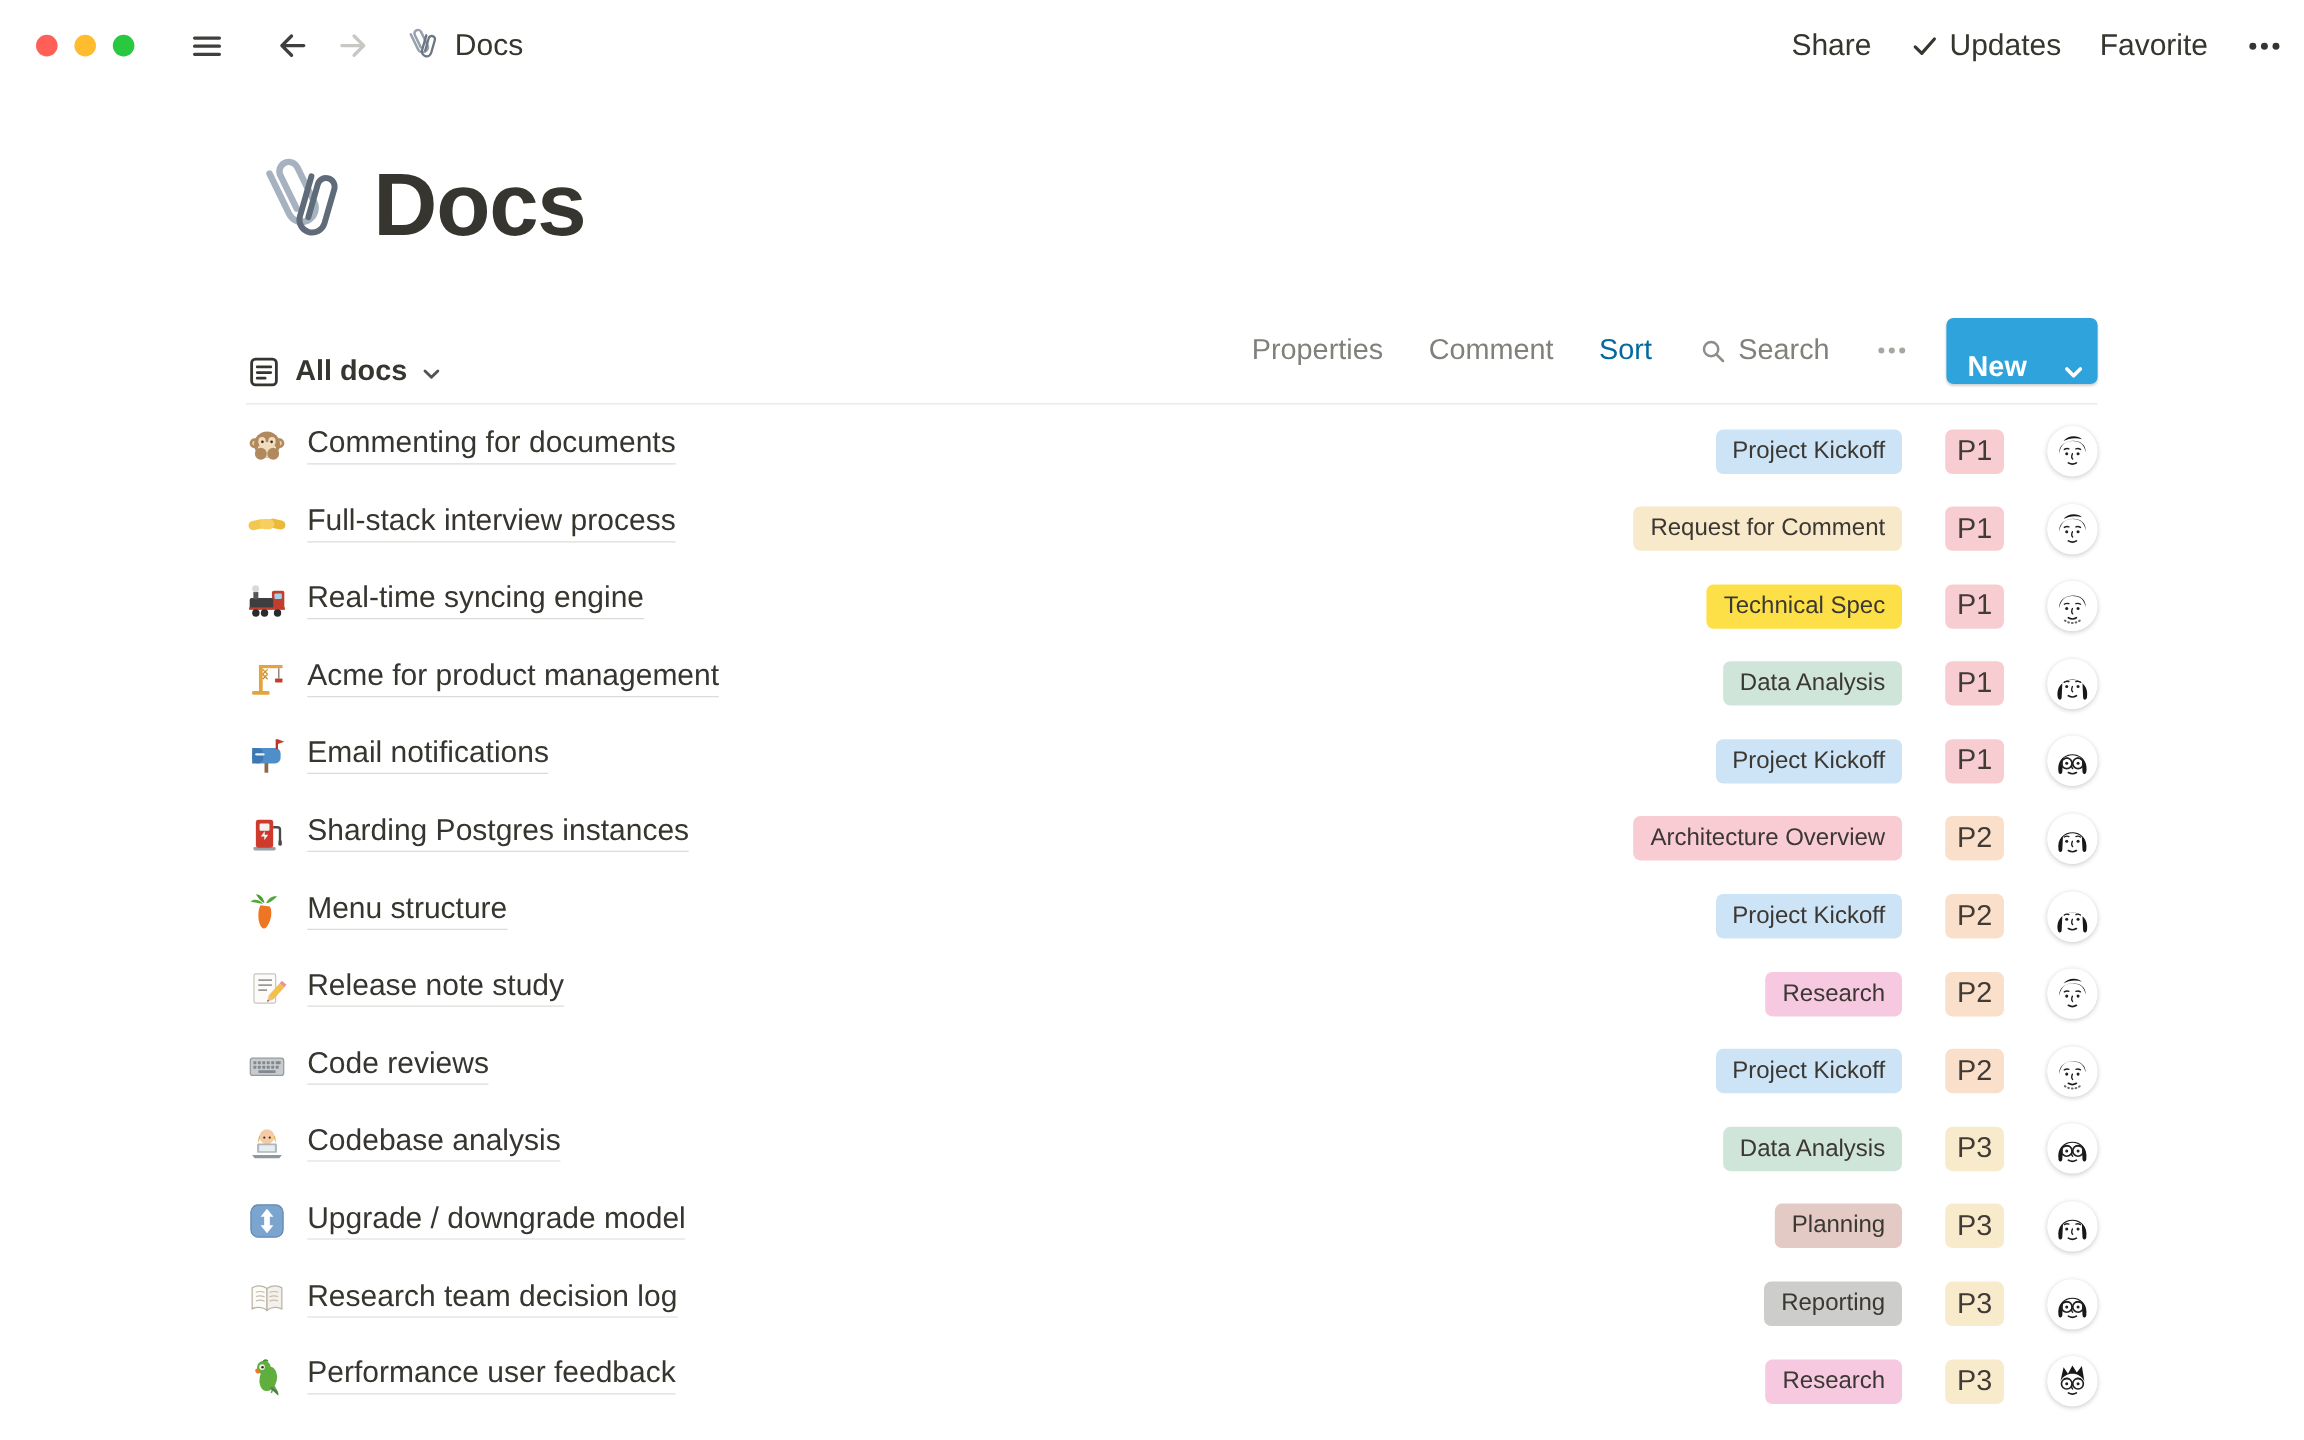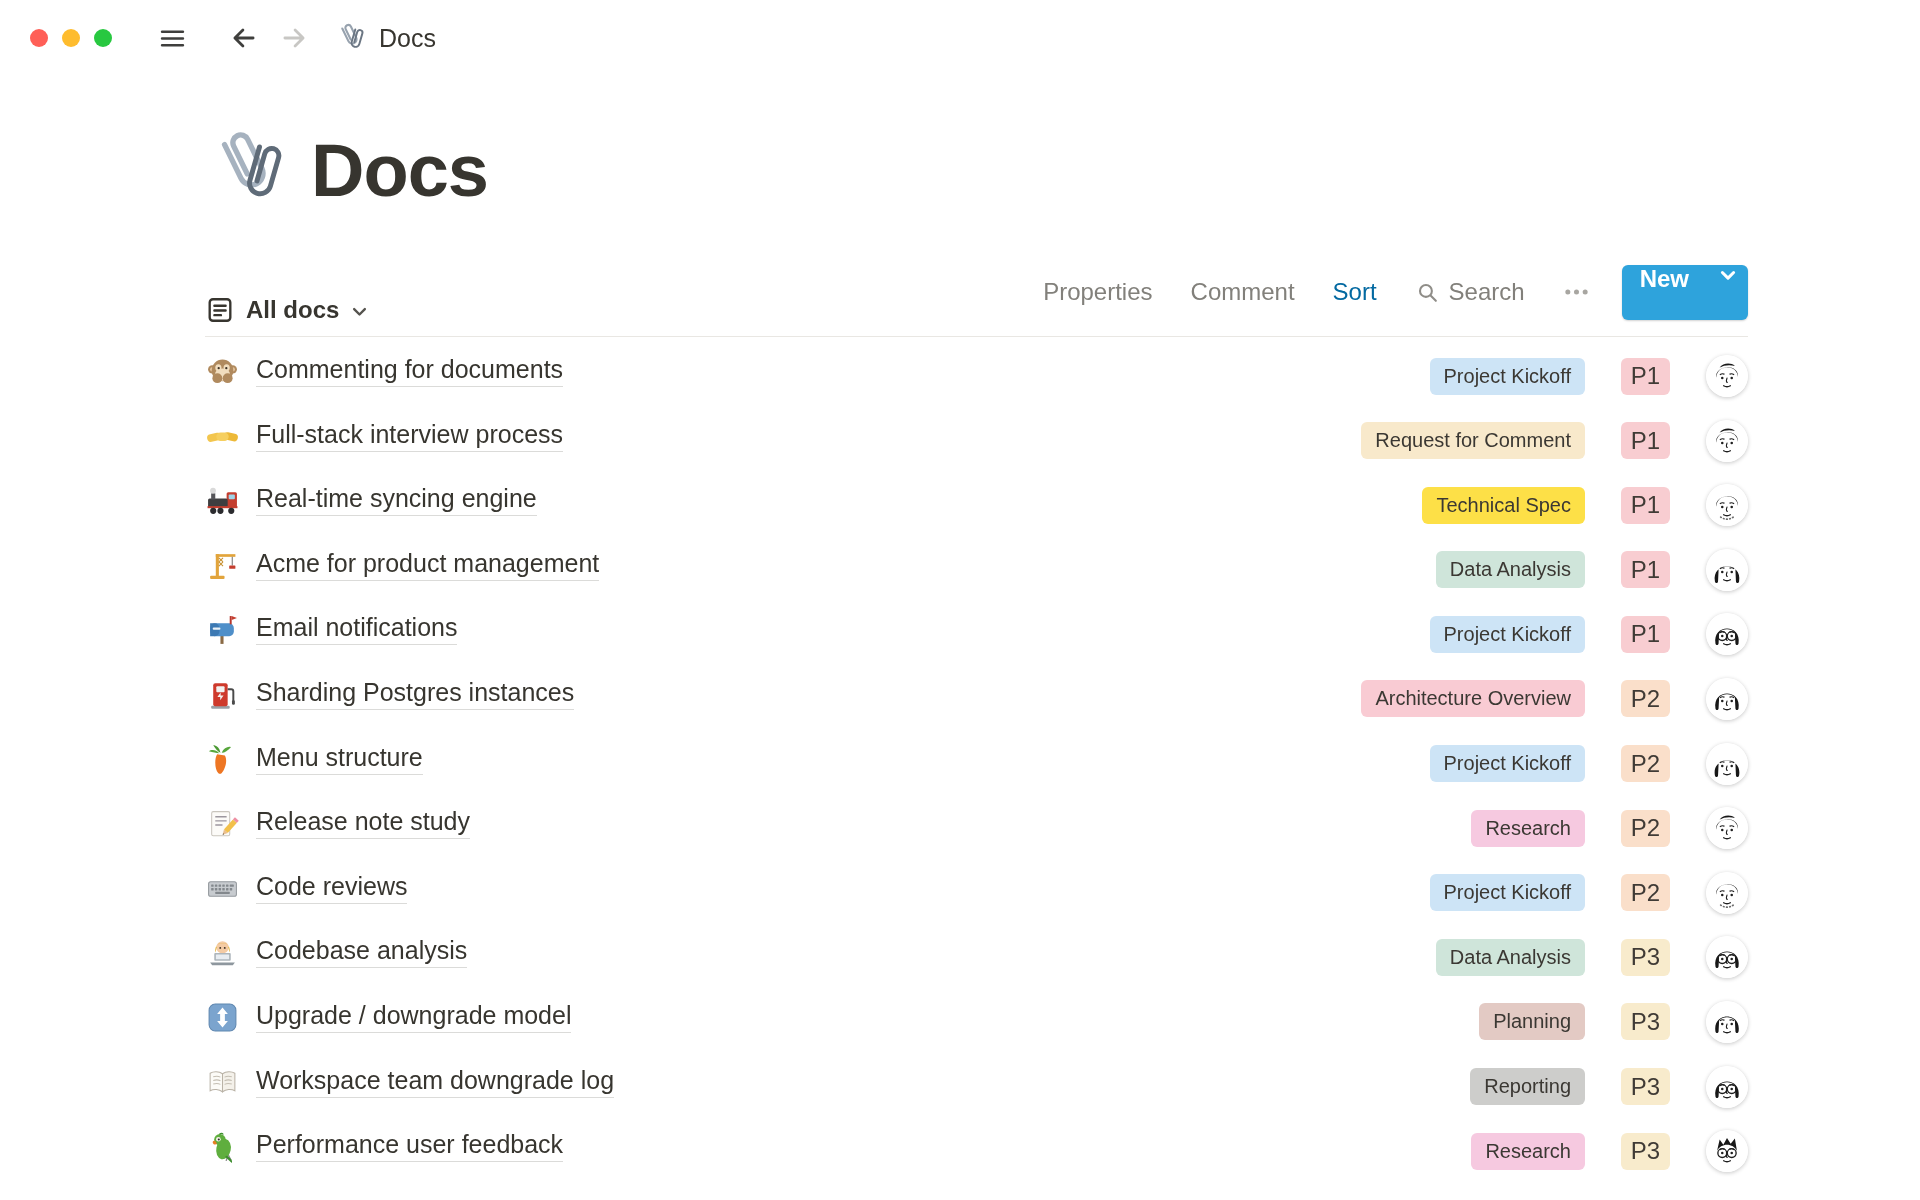--- a/index.html
+++ b/index.html
@@ -31,21 +31,21 @@
   
   .toolbar { display:flex; align-items:center; margin-top:52px; height:48px; }
   .view-btn { display:flex; align-items:center; gap:11px; cursor:pointer;margin-top:35px; }
   .view-label { font-size:24px; font-weight:700; }
   .view-chevron { color:#55534E; margin-top:3px; }
   .toolbar-right { margin-left:auto; display:flex; align-items:center; gap:38px; }
   .tool-link { font-size:24px; color:#82807B; cursor:pointer; }
   .tool-link.active { color:#0369a1; }
   .search-group { display:flex; align-items:center; gap:9px; cursor:pointer; }
   .toolbar-dots { color:#A8A6A1; }
-  .new-btn { display:flex; align-items:flex-start; background:#2EA3DC; border-radius:6px;
+  .new-btn { display:flex; align-items:flex-end; background:#2EA3DC; border-radius:6px;
              height:55px; margin-left:-6px; box-shadow:0 1px 2px rgba(0,0,0,0.18); cursor:pointer; }
   .new-btn-main { display:flex; align-items:center; padding:0 18px; color:#fff;
                   font-size:24px; font-weight:700; }
   .new-btn-divider { width:1px; background:rgba(255,255,255,0.35); margin:6px 0; }
   .new-btn-chevron { width:40px; display:flex; align-items:center; justify-content:center; color:#fff; }
 
   .list-divider { height:1px; background:#E9E7E3; margin-top:20px; }
 
   
   .rows { padding-top:18px; }
@@ -88,20 +88,39 @@
       </svg>
   </div>
   <div class="tb-icon tb-clip">
     <svg width="32" height="34" viewBox="0 0 32 34" fill="none" stroke-linecap="round">
       <path transform="rotate(-26 13 17)" d="M12 6v14a4.3 4.3 0 0 0 8.6 0V8a2.9 2.9 0 0 0-5.8 0v11.5" stroke="#97A2AE" stroke-width="2.1"></path>
       <path transform="translate(6 3) rotate(16 13 17) scale(0.92)" d="M12 6v14a4.3 4.3 0 0 0 8.6 0V8a2.9 2.9 0 0 0-5.8 0v11.5" stroke="#6B7683" stroke-width="2.1"></path>
     </svg>
   </div>
   <div class="tb-title">Docs</div>
 
+  <div class="tb-right">
+    <span class="tool">Share</span>
+    <span class="tb-updates">
+      <span class="tb-icon">
+        <svg width="24" height="24" viewBox="0 0 24 24" fill="none" stroke="#37352F" stroke-width="2.6" stroke-linecap="round" stroke-linejoin="round">
+            <path d="M4 13l5.5 5.5L20 6.5"></path>
+          </svg>
+      </span>
+      <span>Updates</span>
+    </span>
+    <span>Favorite</span>
+    <span class="tb-icon tb-dots">
+      <svg width="30" height="11" viewBox="0 0 28 10" fill="currentColor">
+          <circle cx="5" cy="5" r="2.7"></circle>
+          <circle cx="14" cy="5" r="2.7"></circle>
+          <circle cx="23" cy="5" r="2.7"></circle>
+        </svg>
+    </span>
+  </div>
 </div>
 
 <div class="content">
   <div class="page-header">
     <span class="page-emoji">
       <svg width="86" height="92" viewBox="0 0 32 34" fill="none" stroke-linecap="round">
         <path transform="rotate(-26 13 17)" d="M12 6v14a4.3 4.3 0 0 0 8.6 0V8a2.9 2.9 0 0 0-5.8 0v11.5" stroke="#A6B2BF" stroke-width="2"></path>
         <path transform="translate(6 3) rotate(16 13 17) scale(0.92)" d="M12 6v14a4.3 4.3 0 0 0 8.6 0V8a2.9 2.9 0 0 0-5.8 0v11.5" stroke="#5F6B78" stroke-width="2"></path>
       </svg>
     </span>
@@ -497,21 +516,21 @@
         </span>
       </div>
       <div class="row">
         <span class="row-emoji">
           <svg width="33" height="33" viewBox="0 0 32 32">
             <path d="M16 7.5C12.5 4.8 7 5 4 7v17c3.5-2 8.5-1.7 12 1z" fill="#FCFBF7" stroke="#B9B2A6" stroke-width="1"></path>
             <path d="M16 7.5C19.5 4.8 25 5 28 7v17c-3.5-2-8.5-1.7-12 1z" fill="#F4F1EA" stroke="#B9B2A6" stroke-width="1"></path>
             <path d="M7 10.5c2.5-.8 5-.7 7 .3M7 14c2.5-.8 5-.7 7 .3M7 17.5c2.5-.8 5-.7 7 .3M18 10.8c2-1 4.5-1.1 7-.3M18 14.3c2-1 4.5-1.1 7-.3M18 17.8c2-1 4.5-1.1 7-.3" stroke="#C4BEB2" stroke-width="1" fill="none"></path>
           </svg>
         </span>
-        <span class="row-title">Workspace team downgrade log</span>
+        <span class="row-title">Research team decision log</span>
         <span class="row-right">
           <span class="tag-pill" style="background: rgb(205, 205, 203);">Reporting</span>
           <span class="pri-pill" style="background: rgb(248, 235, 204);">P3</span>
           <span class="avatar">
             <svg width="42" height="42" viewBox="0 0 40 40">
               <circle cx="20" cy="20" r="20" fill="#FFFFFF"></circle>
               <path d="M9 29C6 10 34 10 31 29c-.5 2-3 2-3-.5l-.5-10c-4-4-11-4-15 0L12 28.5c0 2.5-2.5 2.5-3 .5z" fill="#181818"></path>
               <circle cx="15.5" cy="22" r="1.2" fill="#1f1f1f"></circle>
               <circle cx="24.5" cy="22" r="1.2" fill="#1f1f1f"></circle>
               <path d="M20 22q-1.2 3 .2 4.2" stroke="#1f1f1f" stroke-width="1.1" fill="none" stroke-linecap="round"></path>

